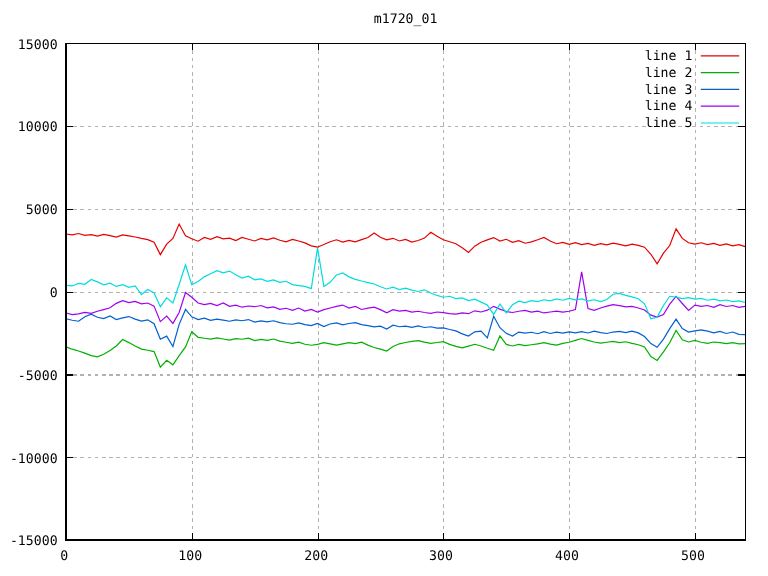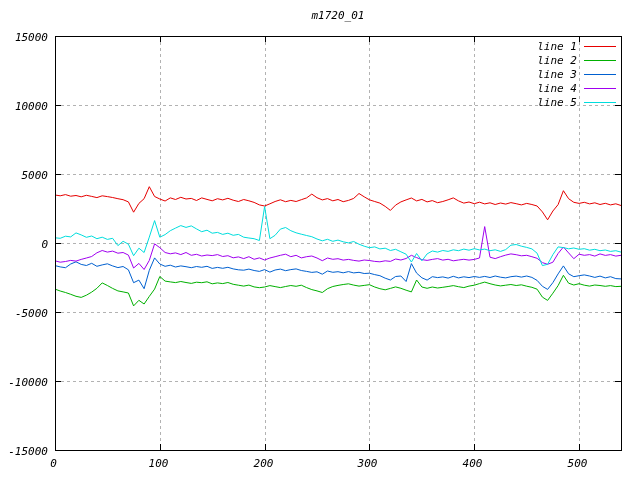--- a/index.html
+++ b/index.html
@@ -1,17 +1,17 @@
 <!DOCTYPE html>
 <html><head>
 <meta charset="utf-8">
 <style>
   html,body{margin:0;padding:0;background:#fff;}
   .screen{position:relative;width:640px;height:480px;background:#fff;overflow:hidden;
-          font-family:"DejaVu Sans Mono", monospace;font-style:italic;}
+          font-family:"DejaVu Sans Mono", monospace;}
   svg text{font-family:"DejaVu Sans Mono", monospace;font-size:11px;fill:#000;}
 </style>
 </head>
 <body>
 
 <div class="screen">
   <svg id="chart-svg" width="640" height="480" viewBox="0 0 640 480">
     <text id="chart-title" x="338" y="19" text-anchor="middle">m1720_01</text>
     <g id="grid-layer">
         <line x1="160.5" y1="36" x2="160.5" y2="450" stroke="#b2b2b2" stroke-dasharray="3,3" shape-rendering="crispEdges"></line>

